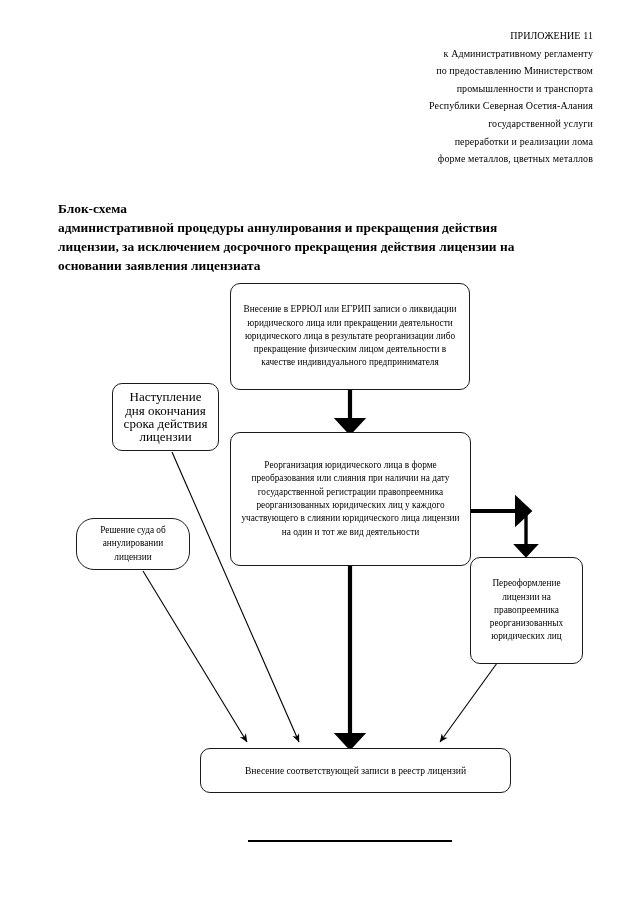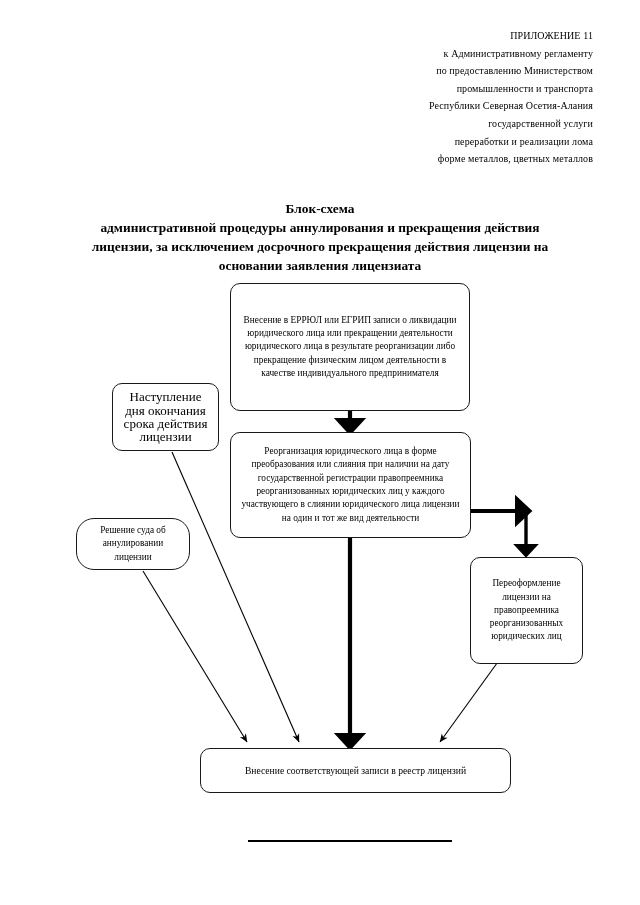--- a/index.html
+++ b/index.html
@@ -38,21 +38,20 @@
     display: block;
     white-space: nowrap;
   }
 
   
   .doc-title {
     position: absolute;
     left: 58px;
     top: 199px;
     width: 524px;
-    text-align: center;
     font-weight: bold;
     font-size: 13.4px;
     line-height: 19px;
   }
   .doc-title .ln { display: block; }
 
   
   .flow {
     position: absolute;
     left: 0;
@@ -80,22 +79,22 @@
     justify-content: center;
     text-align: center;
     padding: 3px 7px;
     font-size: 9.3px;
     line-height: 13.3px;
     z-index: 3;
   }
   .node span { display: block; width: 100%; }
 
   
-  #node-registry-entry { left: 230px; top: 283px; width: 240px; height: 128px; }
-  #node-reorganization { left: 230px; top: 432px; width: 241px; height: 106px; }
+  #node-registry-entry { left: 230px; top: 283px; width: 240px; height: 107px; }
+  #node-reorganization { left: 230px; top: 432px; width: 241px; height: 134px; }
   #node-expiry        { left: 112px; top: 383px; width: 107px;  height: 68px; font-size: 13px; }
   #node-court         { left: 76px;  top: 518px; width: 114px;  height: 52px; border-radius: 18px; }
   #node-reissue       { left: 470px; top: 557px; width: 113px;  height: 107px; }
   #node-registry-record {
     left: 200px; top: 748px; width: 311px; height: 45px;
     font-size: 9.6px;
   }
 
   
   .bottom-rule {

